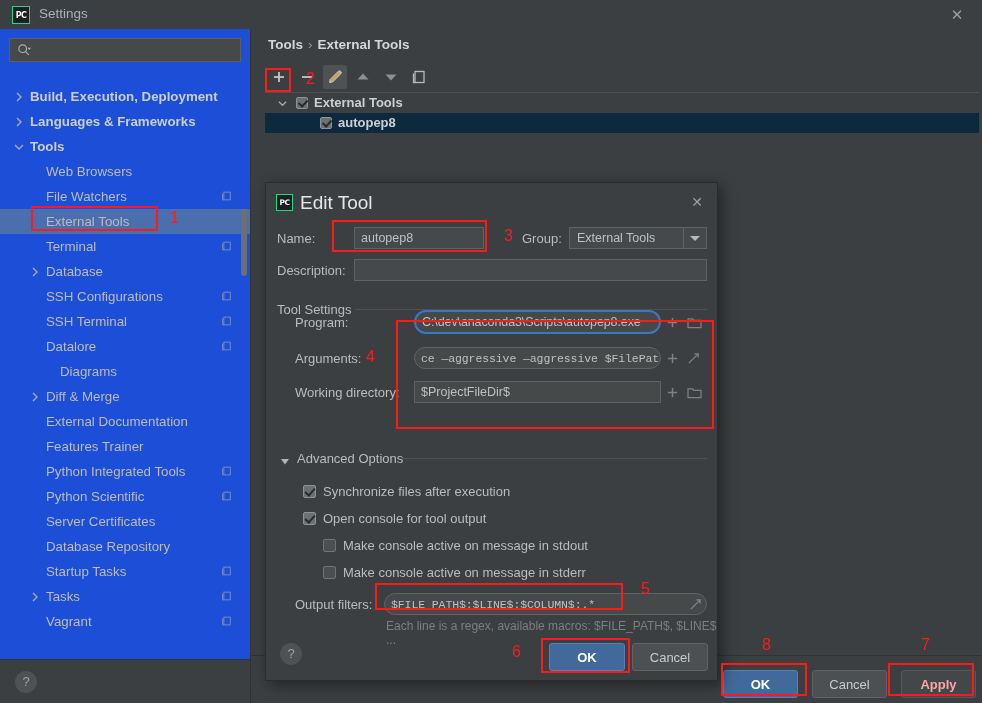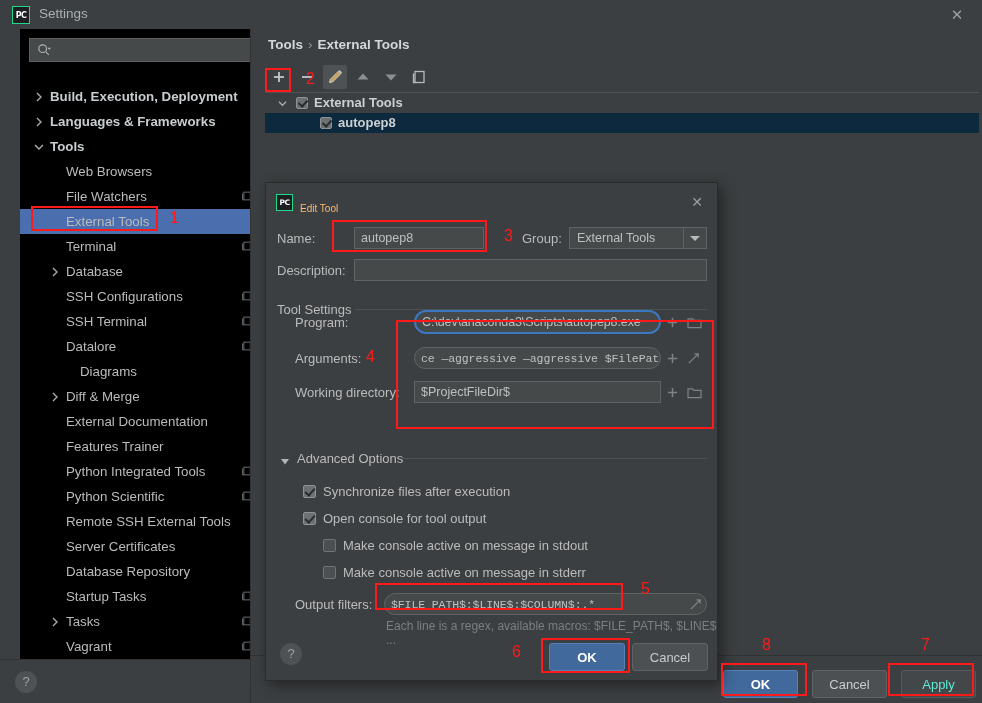--- a/index.html
+++ b/index.html
@@ -24,21 +24,21 @@
     font-family:"DejaVu Sans", sans-serif;letter-spacing:-0.5px;
   }
   .win-title{position:absolute;left:39px;top:6px;font-size:13.5px;color:#a9b0b6;}
   .win-close{
     position:absolute;right:14px;top:5px;width:22px;height:20px;
     color:#9a9fa3;font-size:15px;line-height:20px;text-align:center;cursor:pointer;
     font-family:"DejaVu Sans", sans-serif;
   }
 
   
-  .sidebar{position:absolute;left:0;top:29px;width:250px;height:630px;background:#000000;margin-left:20px;}
+  .sidebar{position:absolute;left:0;top:29px;width:250px;height:630px;background:#1d4ed8;}
   .search-wrap{position:absolute;left:9px;top:9px;width:232px;height:24px;
     background:#45494a;border:1px solid #5e6060;box-sizing:border-box;}
   .search-icon{position:absolute;left:7px;top:4px;width:14px;height:14px;}
   .search-input{
     position:absolute;left:28px;top:2px;width:198px;height:18px;
     background:transparent;border:none;outline:none;color:#bbbbbb;font-size:12.5px;
     font-family:"Liberation Sans", sans-serif;
   }
   .tree{position:absolute;left:0;top:44px;width:250px;height:586px;overflow:hidden;}
   .tree-row{position:relative;height:25px;line-height:25px;white-space:nowrap;}
@@ -82,29 +82,29 @@
   .tt-lbl{position:absolute;font-size:13px;font-weight:bold;color:#cbd0d3;}
 
   .main-divider{position:absolute;left:0;top:626px;width:731px;height:1px;background:#323232;}
   .bottom-bar{position:absolute;left:0;top:627px;width:731px;height:76px;}
   .btn{
     position:absolute;height:28px;border:1px solid #5e6365;box-sizing:border-box;
     background:#4c5052;color:#c6cbcd;font-size:13px;border-radius:3px;cursor:pointer;
     display:flex;align-items:center;justify-content:center;font-family:"Liberation Sans", sans-serif;
   }
   .btn.primary{background:#41699b;border-color:#5680b8;color:#ffffff;font-weight:bold;}
-  .btn.disabled{color:#5eead4;background:#43474a;border-color:#55595b;}
+  .btn.disabled{color:#fca5a5;background:#43474a;border-color:#55595b;font-weight:bold;}
 
   
   .dialog{
     position:absolute;left:265px;top:182px;width:453px;height:499px;
     background:#3c3f41;border:1px solid #2b2b2b;box-sizing:border-box;
     box-shadow:4px 4px 14px rgba(0,0,0,0.45);
   }
-  .dlg-title{position:absolute;left:34px;top:20px;font-size:10px;color:#fdba74;}
+  .dlg-title{position:absolute;left:34px;top:9px;font-size:19px;color:#e5e5e5;}
   .dlg-logo{
     position:absolute;left:10px;top:11px;width:17px;height:17px;
     background:#1e1f22;border:1.5px solid #21d789;box-sizing:border-box;
     font-size:7.5px;font-weight:bold;color:#ffffff;
     display:flex;align-items:center;justify-content:center;
     font-family:"DejaVu Sans", sans-serif;letter-spacing:-0.5px;
   }
   .dlg-close{position:absolute;right:11px;top:10px;width:18px;height:18px;
     text-align:center;line-height:18px;color:#9a9fa3;font-size:14px;cursor:pointer;
     font-family:"DejaVu Sans", sans-serif;}
@@ -263,23 +263,20 @@
             <rect x="4.5" y="2.5" width="7.5" height="9" fill="none" stroke="#b0b4b7" stroke-width="1.1"></rect>
             <path d="M3 4 V11.5 H4.5" fill="none" stroke="#b0b4b7" stroke-width="1.1"></path>
           </svg>
         </div>
         <div class="tree-row">
           <span class="lbl" style="left:46px;">Python Scientific</span>
           <svg class="copy-ic" viewBox="0 0 14 14">
             <rect x="4.5" y="2.5" width="7.5" height="9" fill="none" stroke="#b0b4b7" stroke-width="1.1"></rect>
             <path d="M3 4 V11.5 H4.5" fill="none" stroke="#b0b4b7" stroke-width="1.1"></path>
           </svg>
-        </div>
-        <div class="tree-row">
-          <span class="lbl" style="left:46px;">Remote SSH External Tools</span>
         </div>
         <div class="tree-row">
           <span class="lbl" style="left:46px;">Server Certificates</span>
         </div>
         <div class="tree-row">
           <span class="lbl" style="left:46px;">Database Repository</span>
         </div>
         <div class="tree-row">
           <span class="lbl" style="left:46px;">Startup Tasks</span>
           <svg class="copy-ic" viewBox="0 0 14 14">

